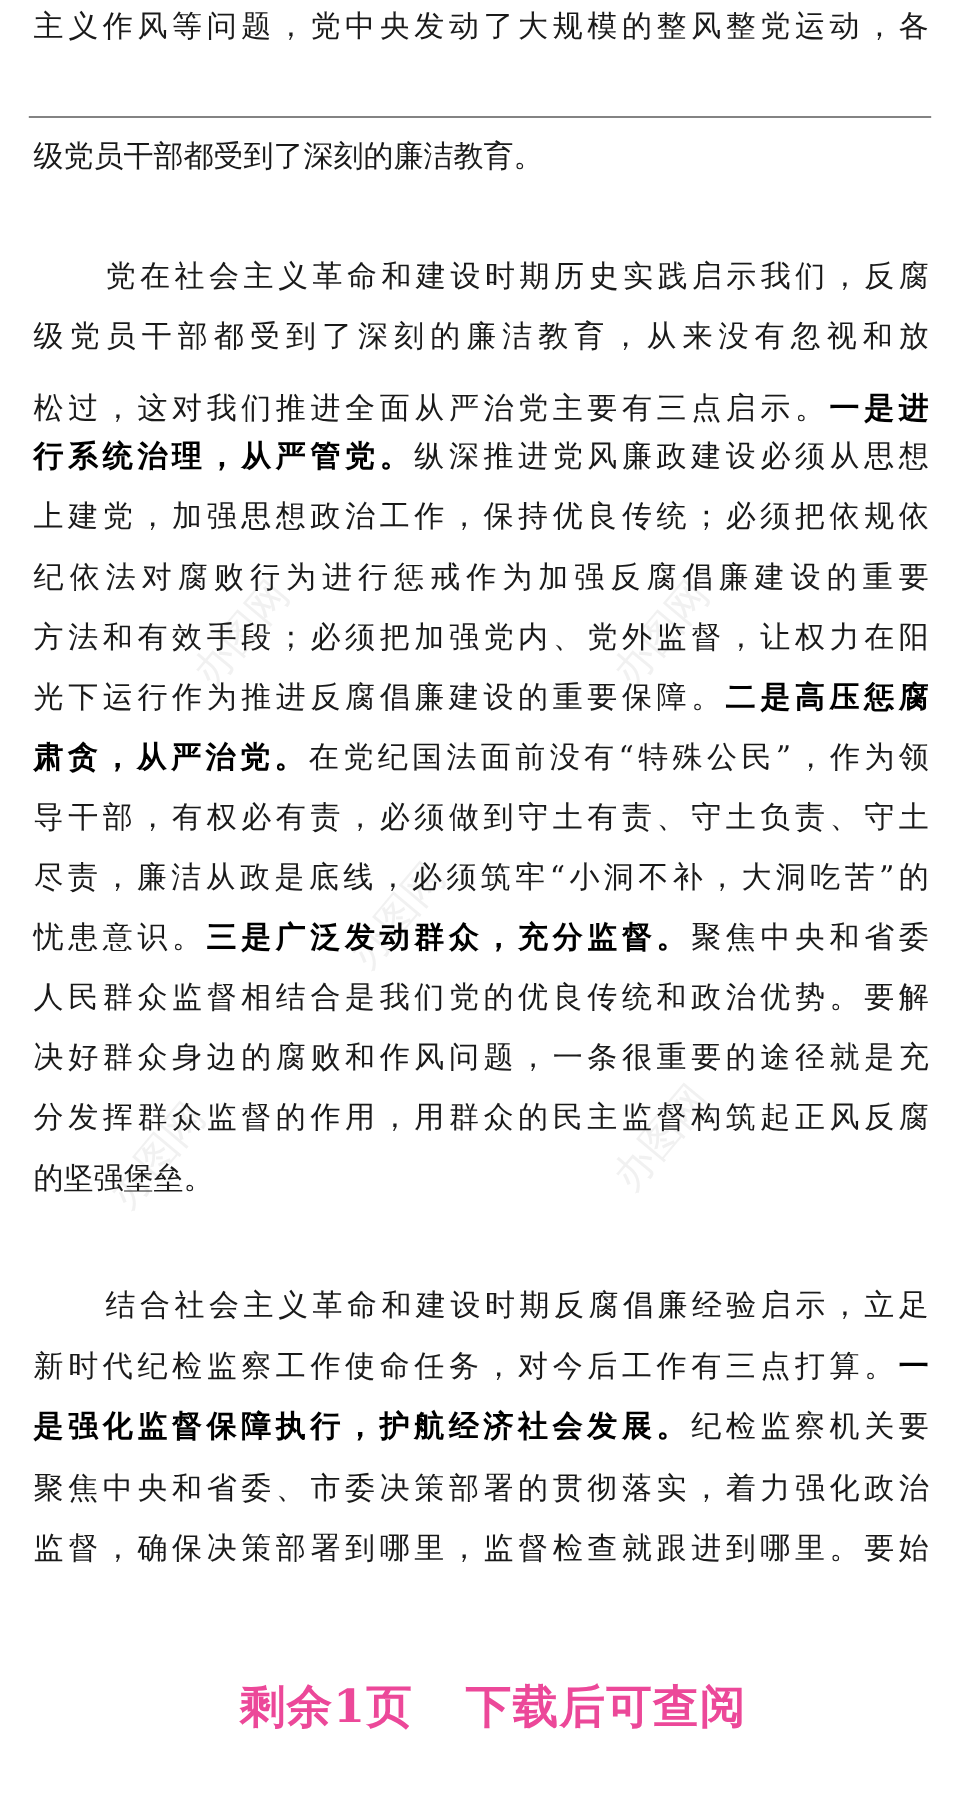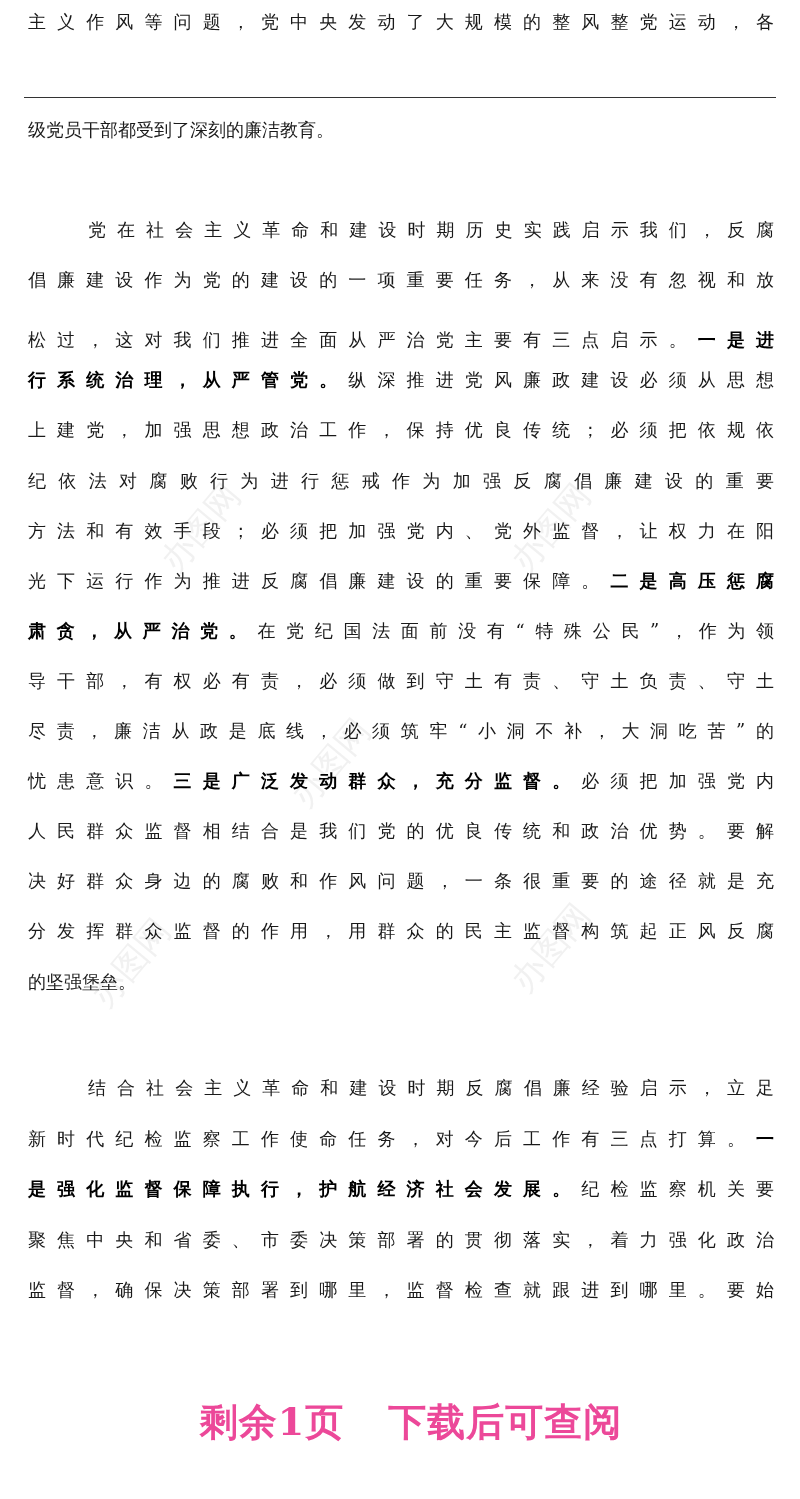--- a/index.html
+++ b/index.html
@@ -1,20 +1,20 @@
 <!DOCTYPE html>
 <html><head>
 <meta charset="utf-8">
 <style>
   html, body { margin: 0; padding: 0; background: #ffffff; }
   body { width: 800px; height: 1499px; position: relative; overflow: hidden;
          font-family: "DejaVu Serif", "Liberation Serif", serif; color: #1a1a1a; }
   .page { position: absolute; left: 0; top: 0; width: 800px; height: 1499px; }
   .line { position: absolute; left: 28px; width: 746px; height: 36px;
-          font-size: 18px; line-height: 36px; white-space: nowrap;
+          font-size: 25px; line-height: 36px; white-space: nowrap;
           text-align: justify; text-align-last: justify; letter-spacing: 0; }
   .line.last { text-align-last: left; }
   .line.indent { left: 88px; width: 686px; }
   .line b { font-weight: bold; color: #000; }
   .heading { position: absolute; left: 86px; font-size: 26px; line-height: 36px;
              font-weight: bold; color: #000; font-family: "DejaVu Sans", "Liberation Sans", sans-serif; }
   .rule { position: absolute; left: 24px; width: 752px; top: 97px; height: 0;
           border-top: 1.5px solid #333; }
   .watermark { position: absolute; font-size: 34px; color: rgba(150,150,150,0.13);
                transform: rotate(-50deg); font-family: "DejaVu Sans", sans-serif;
@@ -34,31 +34,31 @@
   <div class="watermark" style="left:280px; top:740px;">办图网</div>
   <div class="watermark" style="left:500px; top:925px;">办图网</div>
   <div class="watermark" style="left:80px; top:940px;">办图网</div>
 
   <div class="line" style="top:4px;">主义作风等问题，党中央发动了大规模的整风整党运动，各</div>
   <div class="rule"></div>
   <div class="line last" style="top:112px;">级党员干部都受到了深刻的廉洁教育。</div>
 
   <div id="section2-lines">
       <div class="line indent" style="top: 212px;"><span>党在社会主义革命和建设时期历史实践启示我们，反腐</span></div>
-      <div class="line" style="top: 262.1px;"><span>倡廉建设作为党的建设的一项重要任务，从来没有忽视和放</span></div>
+      <div class="line" style="top: 262.1px;"><span>级党员干部都受到了深刻的廉洁教育，从来没有忽视和放</span></div>
       <div class="line" style="top: 322px;"><span>松过，这对我们推进全面从严治党主要有三点启示。</span><b>一是进</b></div>
       <div class="line" style="top: 362.3px;"><b>行系统治理，从严管党。</b><span>纵深推进党风廉政建设必须从思想</span></div>
       <div class="line" style="top: 412.4px;"><span>上建党，加强思想政治工作，保持优良传统；必须把依规依</span></div>
       <div class="line" style="top: 462.5px;"><span>纪依法对腐败行为进行惩戒作为加强反腐倡廉建设的重要</span></div>
       <div class="line" style="top: 512.6px;"><span>方法和有效手段；必须把加强党内、党外监督，让权力在阳</span></div>
       <div class="line" style="top: 562.7px;"><span>光下运行作为推进反腐倡廉建设的重要保障。</span><b>二是高压惩腐</b></div>
       <div class="line" style="top: 612.8px;"><b>肃贪，从严治党。</b><span>在党纪国法面前没有“特殊公民”，作为领</span></div>
       <div class="line" style="top: 662.9px;"><span>导干部，有权必有责，必须做到守土有责、守土负责、守土</span></div>
       <div class="line" style="top: 713px;"><span>尽责，廉洁从政是底线，必须筑牢“小洞不补，大洞吃苦”的</span></div>
-      <div class="line" style="top: 763.1px;"><span>忧患意识。</span><b>三是广泛发动群众，充分监督。</b><span>必须把加强党内</span></div>
+      <div class="line" style="top: 763.1px;"><span>忧患意识。</span><b>三是广泛发动群众，充分监督。</b><span>聚焦中央和省委</span></div>
       <div class="line" style="top: 813.2px;"><span>人民群众监督相结合是我们党的优良传统和政治优势。要解</span></div>
       <div class="line" style="top: 863.3px;"><span>决好群众身边的腐败和作风问题，一条很重要的途径就是充</span></div>
       <div class="line" style="top: 913.4px;"><span>分发挥群众监督的作用，用群众的民主监督构筑起正风反腐</span></div>
       <div class="line last" style="top: 963.5px;"><span>的坚强堡垒。</span></div>
     </div>
 
   <div id="section3-lines">
       <div class="line indent" style="top: 1070px;"><span>结合社会主义革命和建设时期反腐倡廉经验启示，立足</span></div>
       <div class="line" style="top: 1120.5px;"><span>新时代纪检监察工作使命任务，对今后工作有三点打算。</span><b>一</b></div>
       <div class="line" style="top: 1171px;"><b>是强化监督保障执行，护航经济社会发展。</b><span>纪检监察机关要</span></div>

